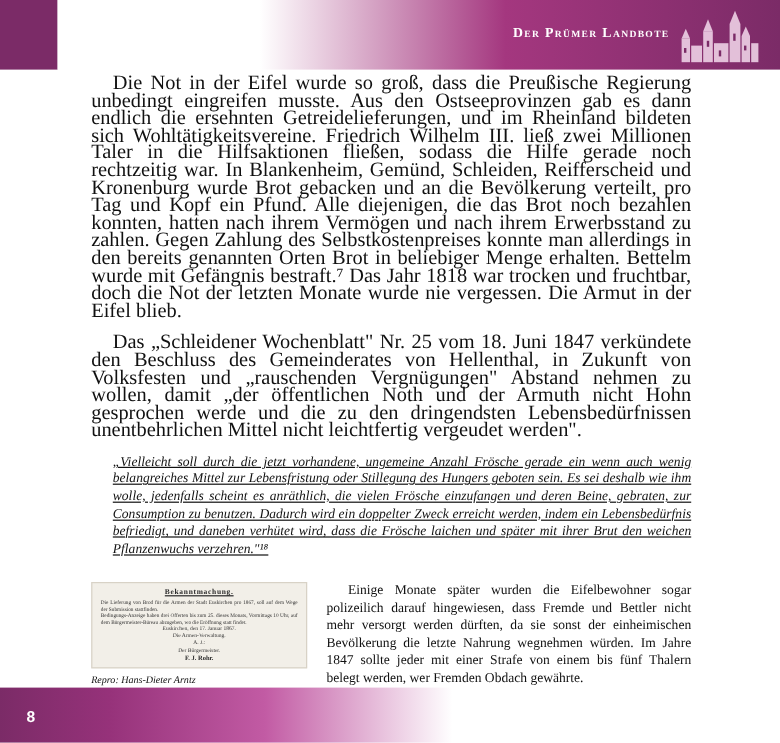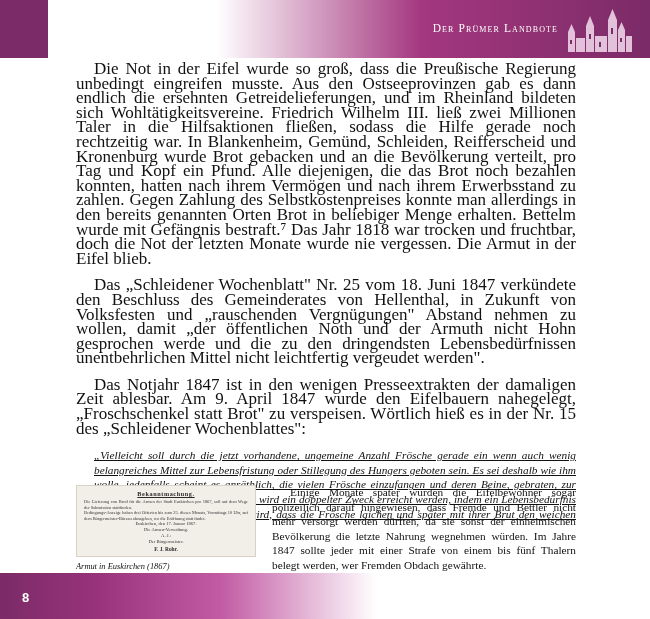--- a/index.html
+++ b/index.html
@@ -38,21 +38,21 @@
   }
   .header-title {
     position: absolute;
     top: 22px;
     right: 92px;
     color: #ffffff;
     font-family: "Liberation Serif", serif;
     font-size: 11.5px;
     letter-spacing: 1.1px;
     font-variant: small-caps;
-    font-weight: normal;
+    font-weight: bold;
     text-transform: none;
     white-space: nowrap;
   }
   .header-castle {
     position: absolute;
     top: 6px;
     right: 14px;
     width: 72px;
     height: 46px;
   }
@@ -227,41 +227,39 @@
       <rect x="47" y="22" width="2" height="6"></rect>
       <rect x="56" y="32" width="2" height="4"></rect>
       <rect x="35" y="36" width="2" height="5"></rect>
     </g>
   </svg>
 </div>
 
 <div class="content">
   <p class="para">Die Not in der Eifel wurde so groß, dass die Preußische Regierung unbedingt eingreifen musste. Aus den Ostseeprovinzen gab es dann endlich die ersehnten Getreidelieferungen, und im Rheinland bildeten sich Wohltätigkeitsvereine. Friedrich Wilhelm III. ließ zwei Millionen Taler in die Hilfsaktionen fließen, sodass die Hilfe gerade noch rechtzeitig war. In Blankenheim, Gemünd, Schleiden, Reifferscheid und Kronenburg wurde Brot gebacken und an die Bevölkerung verteilt, pro Tag und Kopf ein Pfund. Alle diejenigen, die das Brot noch bezahlen konnten, hatten nach ihrem Vermögen und nach ihrem Erwerbsstand zu zahlen. Gegen Zahlung des Selbstkostenpreises konnte man allerdings in den bereits genannten Orten Brot in beliebiger Menge erhalten. Bettelm wurde mit Gefängnis bestraft.⁷ Das Jahr 1818 war trocken und fruchtbar, doch die Not der letzten Monate wurde nie vergessen. Die Armut in der Eifel blieb.</p>
   <p class="para">Das „Schleidener Wochenblatt" Nr. 25 vom 18. Juni 1847 verkündete den Beschluss des Gemeinderates von Hellenthal, in Zukunft von Volksfesten und „rauschenden Vergnügungen" Abstand nehmen zu wollen, damit „der öffentlichen Noth und der Armuth nicht Hohn gesprochen werde und die zu den dringendsten Lebensbedürfnissen unentbehrlichen Mittel nicht leichtfertig vergeudet werden".</p>
-  <p class="para">Das Notjahr 1847 ist in den wenigen Presseextrakten der damaligen Zeit ablesbar. Am 9. April 1847 wurde den Eifelbauern nahegelegt, „Froschschenkel statt Brot" zu verspeisen. Wörtlich hieß es in der Nr. 15 des „Schleidener Wochenblattes":</p>
   <p class="quote">„Vielleicht soll durch die jetzt vorhandene, ungemeine Anzahl Frösche gerade ein wenn auch wenig belangreiches Mittel zur Lebensfristung oder Stillegung des Hungers geboten sein. Es sei deshalb wie ihm wolle, jedenfalls scheint es anräthlich, die vielen Frösche einzufangen und deren Beine, gebraten, zur Consumption zu benutzen. Dadurch wird ein doppelter Zweck erreicht werden, indem ein Lebensbedürfnis befriedigt, und daneben verhütet wird, dass die Frösche laichen und später mit ihrer Brut den weichen Pflanzenwuchs verzehren."¹⁸</p>
 </div>
 
 <div class="bottom-block">
 
   <div class="figure">
     <div class="figure-image">
       <div class="fig-inner">
         <div class="fig-h">Bekanntmachung.</div>
         <div class="fig-l">Die Lieferung von Brod für die Armen der Stadt Euskirchen pro 1867, soll auf dem Wege der Submission stattfinden.</div>
         <div class="fig-l">Bedingungs-Anzeige haben drei Offerten bis zum 25. dieses Monats, Vormittags 10 Uhr, auf dem Bürgermeister-Büreau abzugeben, wo die Eröffnung statt findet.</div>
         <div class="fig-c">Euskirchen, den 17. Januar 1867.</div>
         <div class="fig-c">Die Armen-Verwaltung.</div>
         <div class="fig-c">A. J.:</div>
         <div class="fig-c">Der Bürgermeister.</div>
         <div class="fig-sig">F. J. Rohr.</div>
       </div>
     </div>
     <div class="figure-caption">
-      <div>Armut in Euskirchen (1867)</div>
       <div>Repro: Hans-Dieter Arntz</div>
     </div>
   </div>
 
   <div class="bottom-text">
     <p>Einige Monate später wurden die Eifelbewohner sogar polizeilich darauf hingewiesen, dass Fremde und Bettler nicht mehr versorgt werden dürften, da sie sonst der einheimischen Bevölkerung die letzte Nahrung wegnehmen würden. Im Jahre 1847 sollte jeder mit einer Strafe von einem bis fünf Thalern belegt werden, wer Fremden Obdach gewährte.</p>
   </div>
 
   <div class="footnotes">
     <div>7  Janssen a.a.O., S. 30.</div>

